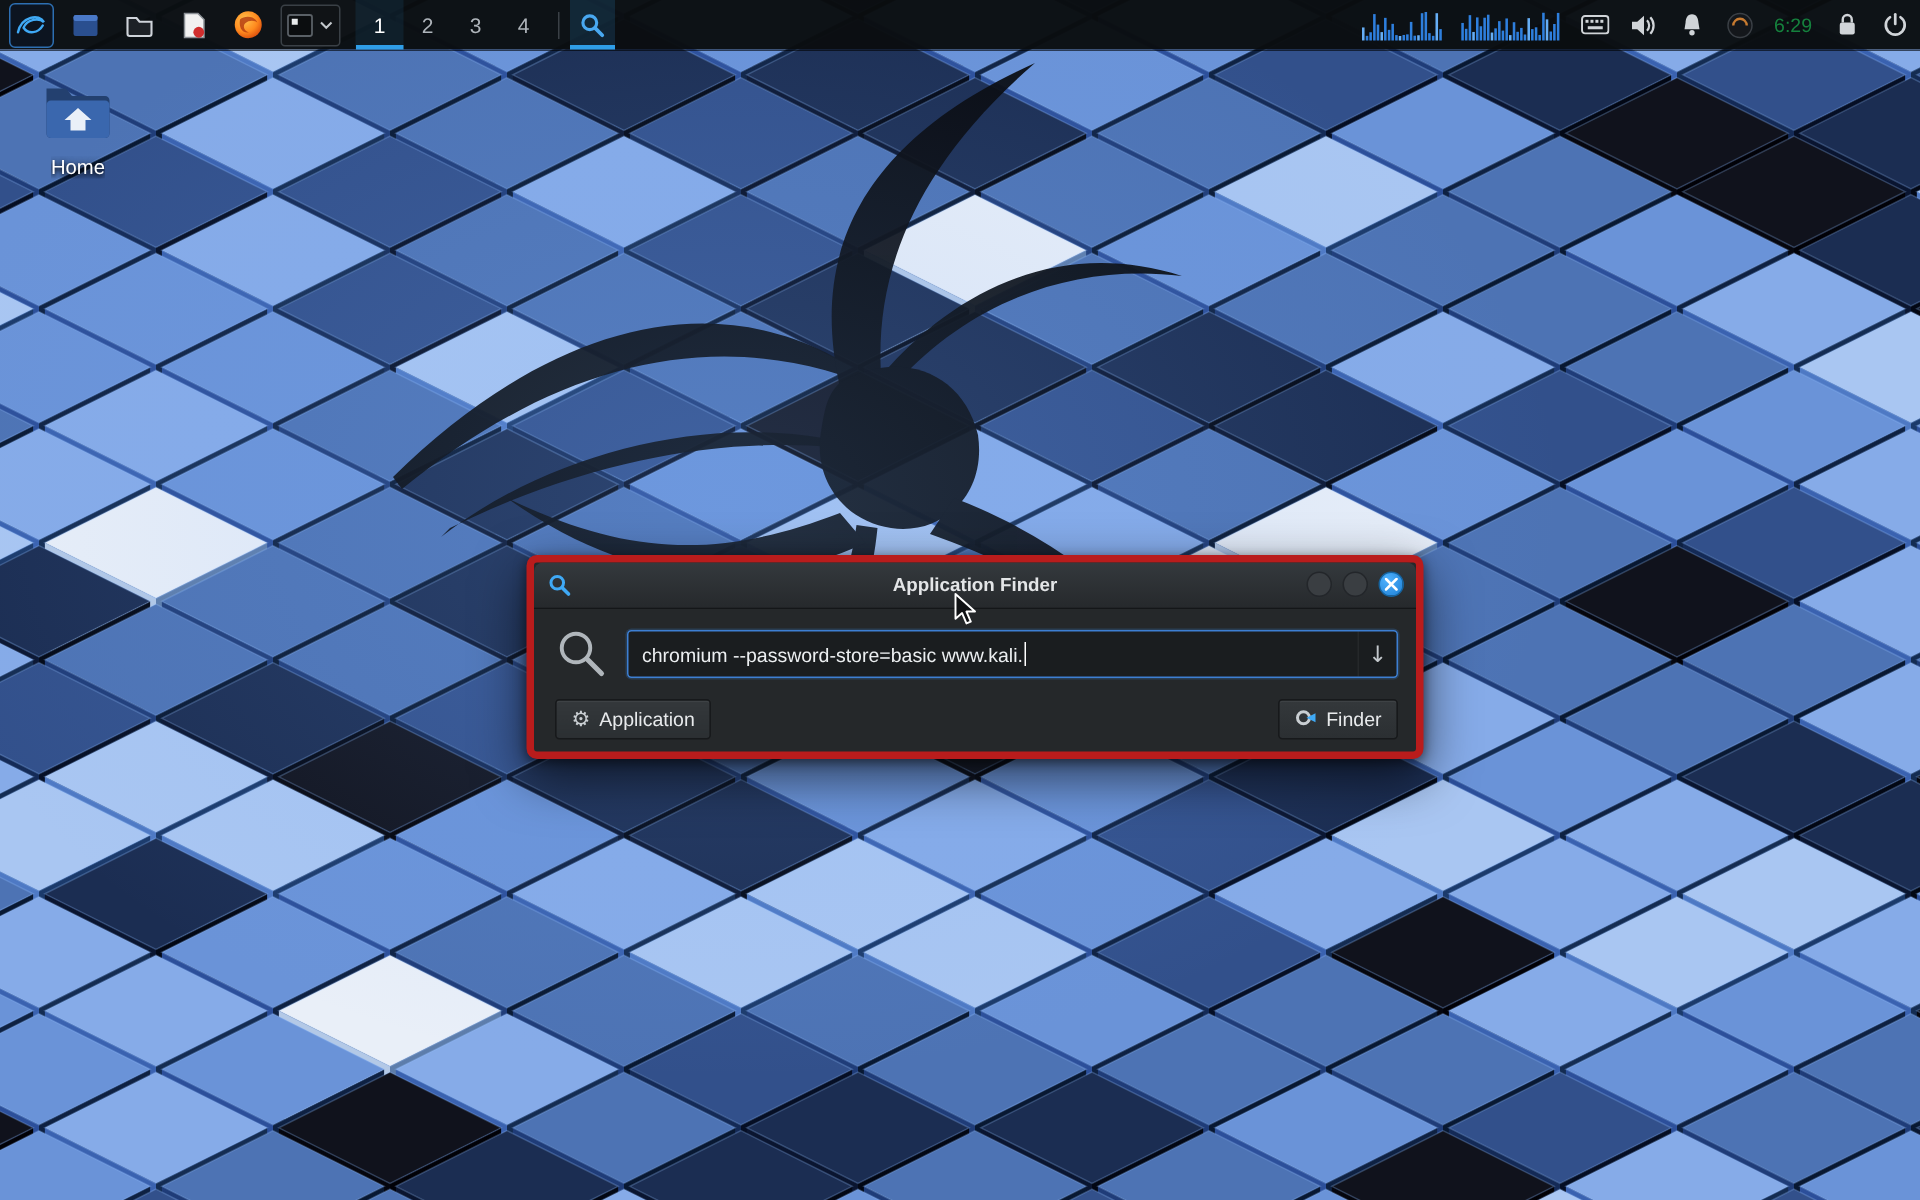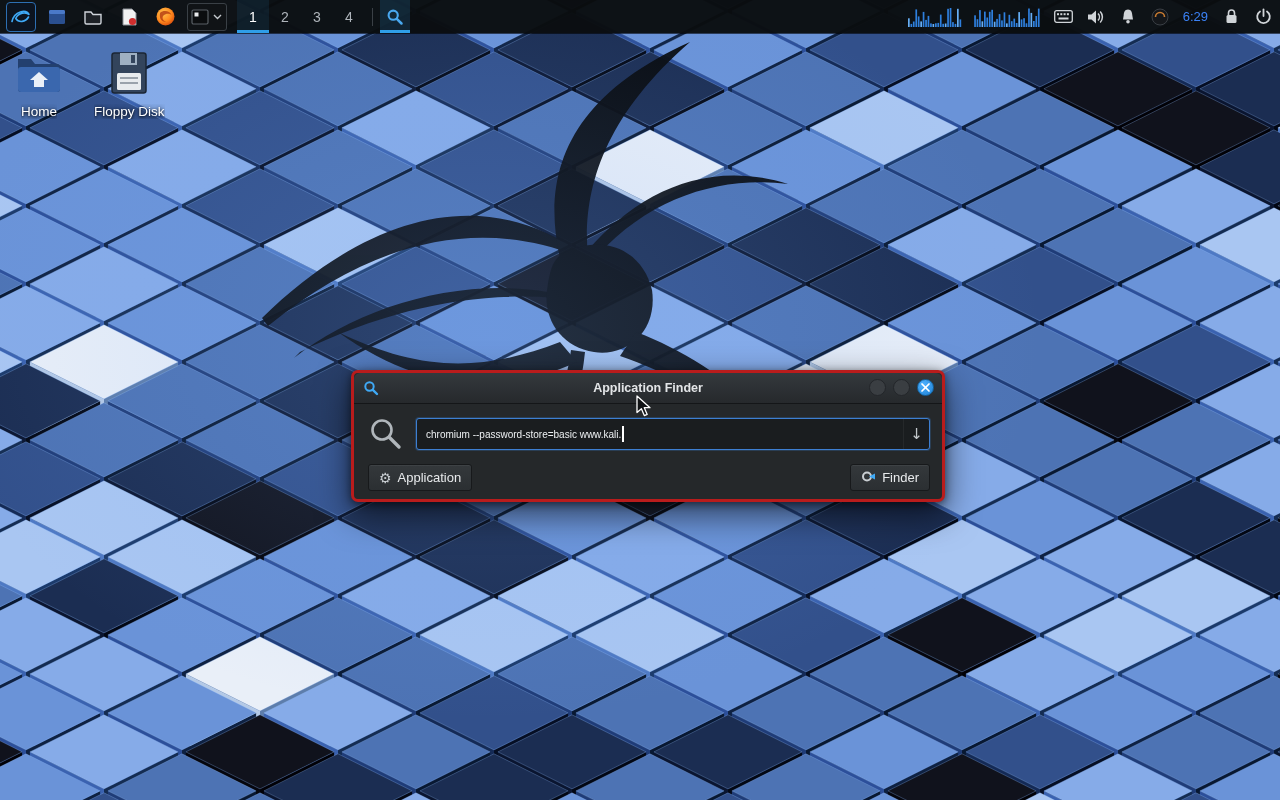--- a/index.html
+++ b/index.html
@@ -27,50 +27,50 @@
     border-radius:3px;height:26px;margin:0 4px;padding:0 2px;}
   .term-combo .chev{width:14px;height:100%;display:flex;align-items:center;justify-content:center;}
   .sep{width:1px;height:18px;background:#3a4046;margin:0 7px;}
   .pager{display:flex;align-items:stretch;height:33px;margin-left:6px;}
   .ws{width:32px;display:flex;align-items:center;justify-content:center;color:#aeb4ba;
     background:transparent;border:none;font-size:14px;padding:0;}
   .ws.active{color:#fff;box-shadow:inset 0 -3px 0 #2f9ee8;background:rgba(47,158,232,.10);}
   .task-finder{width:30px;height:33px;border:none;display:flex;align-items:center;justify-content:center;
     background:rgba(47,158,232,.16);box-shadow:inset 0 -3px 0 #2f9ee8;padding:0;}
   .tray-icon{width:22px;height:22px;display:flex;align-items:center;justify-content:center;}
-  .clock{font-size:13px;color:#3b82f6;padding:0 2px;}
+  .clock{font-size:13px;color:#15803d;padding:0 2px;}
 
   
-  .desktop-icons{position:absolute;left:14px;top:48px;z-index:2;display:flex;flex-direction:row;gap:30px;width:100px;}
+  .desktop-icons{position:absolute;left:2px;top:48px;z-index:2;display:flex;flex-direction:column;gap:30px;width:100px;}
   .desk-item{display:flex;flex-direction:column;align-items:center;gap:6px;cursor:default;}
   .desk-item .ic{width:50px;height:50px;display:flex;align-items:center;justify-content:center;}
   .desk-item .lbl{color:#fff;font-size:13.5px;text-shadow:0 1px 3px rgba(0,0,0,.95),0 0 6px rgba(0,0,0,.6);
     max-width:100px;white-space:nowrap;overflow:hidden;text-overflow:ellipsis;}
   .desk-item.dimmed .ic{opacity:.4;}
 
   
   .finder-dialog{position:absolute;left:351px;top:370px;width:588px;height:126px;z-index:10;
-    background:#25282a;border:3px solid #b91c1c;border-radius:7px;
+    background:#25282a;border:5px solid #b91c1c;border-radius:7px;
     box-shadow:0 12px 34px rgba(0,0,0,.6),0 2px 8px rgba(0,0,0,.5);}
   .titlebar{position:relative;height:30px;border-radius:6px 6px 0 0;
     background:linear-gradient(#34393d,#26292c);border-bottom:1px solid #141618;
     display:flex;align-items:center;}
   .t-icon{position:absolute;left:9px;top:7px;width:16px;height:16px;}
   .t-title{flex:1;text-align:center;color:#e3e5e7;font-size:12.5px;font-weight:bold;}
   .t-buttons{position:absolute;right:8px;top:6px;display:flex;gap:7px;align-items:center;}
   .tb{width:17px;height:17px;border-radius:50%;border:1px solid #23262a;padding:0;
     display:flex;align-items:center;justify-content:center;}
   .tb.plain{background:#3a3e42;}
   .tb.close{background:radial-gradient(circle at 35% 30%,#4fb2ff,#1d7fd4);border-color:#15639f;}
   .f-body{padding:12px 12px 12px 14px;}
   .row1{display:flex;align-items:center;gap:12px;}
   .big-search{width:36px;height:36px;flex:0 0 auto;}
   .entry{position:relative;flex:1;height:30px;background:#1a1d1f;border:1px solid #3d7fd2;
     border-radius:3px;display:flex;align-items:center;padding-left:9px;box-shadow:0 0 0 1px rgba(61,127,210,.25);}
-  .entry-text{color:#eceff1;font-size:10px;white-space:pre;}
+  .entry-text{color:#eceff1;font-size:13px;white-space:pre;}
   .caret{display:inline-block;width:1.3px;height:16px;background:#fff;margin-left:1px;
     animation:blink 1.1s steps(1) infinite;}
   @keyframes blink{50%{opacity:0;}}
   .combo-arrow{position:absolute;right:0;top:0;height:100%;width:26px;background:transparent;border:none;
     border-left:1px solid rgba(255,255,255,.05);color:#c3c8cc;font-size:15px;
     display:flex;align-items:center;justify-content:center;padding:0;font-family:"DejaVu Sans",sans-serif;}
   .row2{margin-top:12px;display:flex;justify-content:space-between;}
   .btn{height:27px;display:inline-flex;align-items:center;gap:6px;padding:0 10px;
     color:#e8eaec;font-size:13px;border:1px solid #17191b;border-radius:3px;
     background:linear-gradient(#34383b,#2b2f32);box-shadow:inset 0 1px 0 rgba(255,255,255,.05);}
@@ -1012,33 +1012,20 @@
     <div class="desk-item">
       <span class="ic">
         <svg width="48" height="44" viewBox="0 0 48 44">
           <path d="M3,8 h13 l4,5 h22 a3,3 0 0 1 3,3 v22 a3,3 0 0 1 -3,3 h-36 a3,3 0 0 1 -3,-3 z" fill="#23406f"></path>
           <rect x="3" y="16" width="42" height="25" rx="3" fill="#3a67ae"></rect>
           <path d="M24,21 l9,8 h-4 v7 h-10 v-7 h-4 z" fill="#eaf0f8"></path>
         </svg>
       </span>
       <span class="lbl">Home</span>
     </div>
-    <div class="desk-item">
-      <span class="ic">
-        <svg width="44" height="46" viewBox="0 0 44 46">
-          <rect x="5" y="3" width="34" height="40" rx="2.5" fill="#33445c" stroke="#1b2635" stroke-width="1.5"></rect>
-          <rect x="13" y="3" width="17" height="12" fill="#9fb0c2"></rect>
-          <rect x="24" y="5" width="4" height="8" fill="#33445c"></rect>
-          <rect x="10" y="23" width="24" height="17" rx="1.5" fill="#e8ebee"></rect>
-          <rect x="13" y="27" width="18" height="2" fill="#9aa2ab"></rect>
-          <rect x="13" y="32" width="18" height="2" fill="#9aa2ab"></rect>
-        </svg>
-      </span>
-      <span class="lbl">Floppy Disk</span>
-    </div>
   </div>
 
   <div class="finder-dialog">
     <div class="titlebar">
       <span class="t-icon">
         <svg width="16" height="16" viewBox="0 0 16 16">
           <circle cx="6.5" cy="6.5" r="4.2" fill="none" stroke="#3fa9f5" stroke-width="2"></circle>
           <line x1="9.8" y1="9.8" x2="14" y2="14" stroke="#3fa9f5" stroke-width="2.4" stroke-linecap="round"></line>
         </svg>
       </span>

